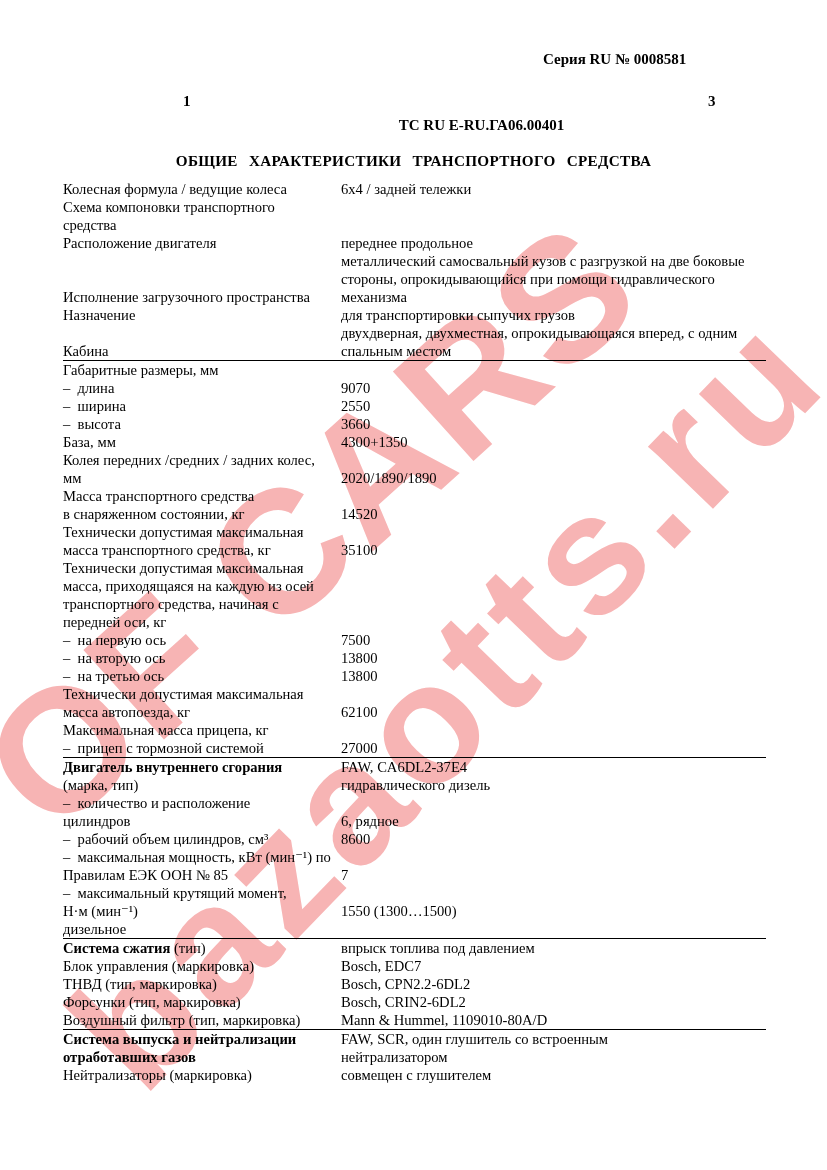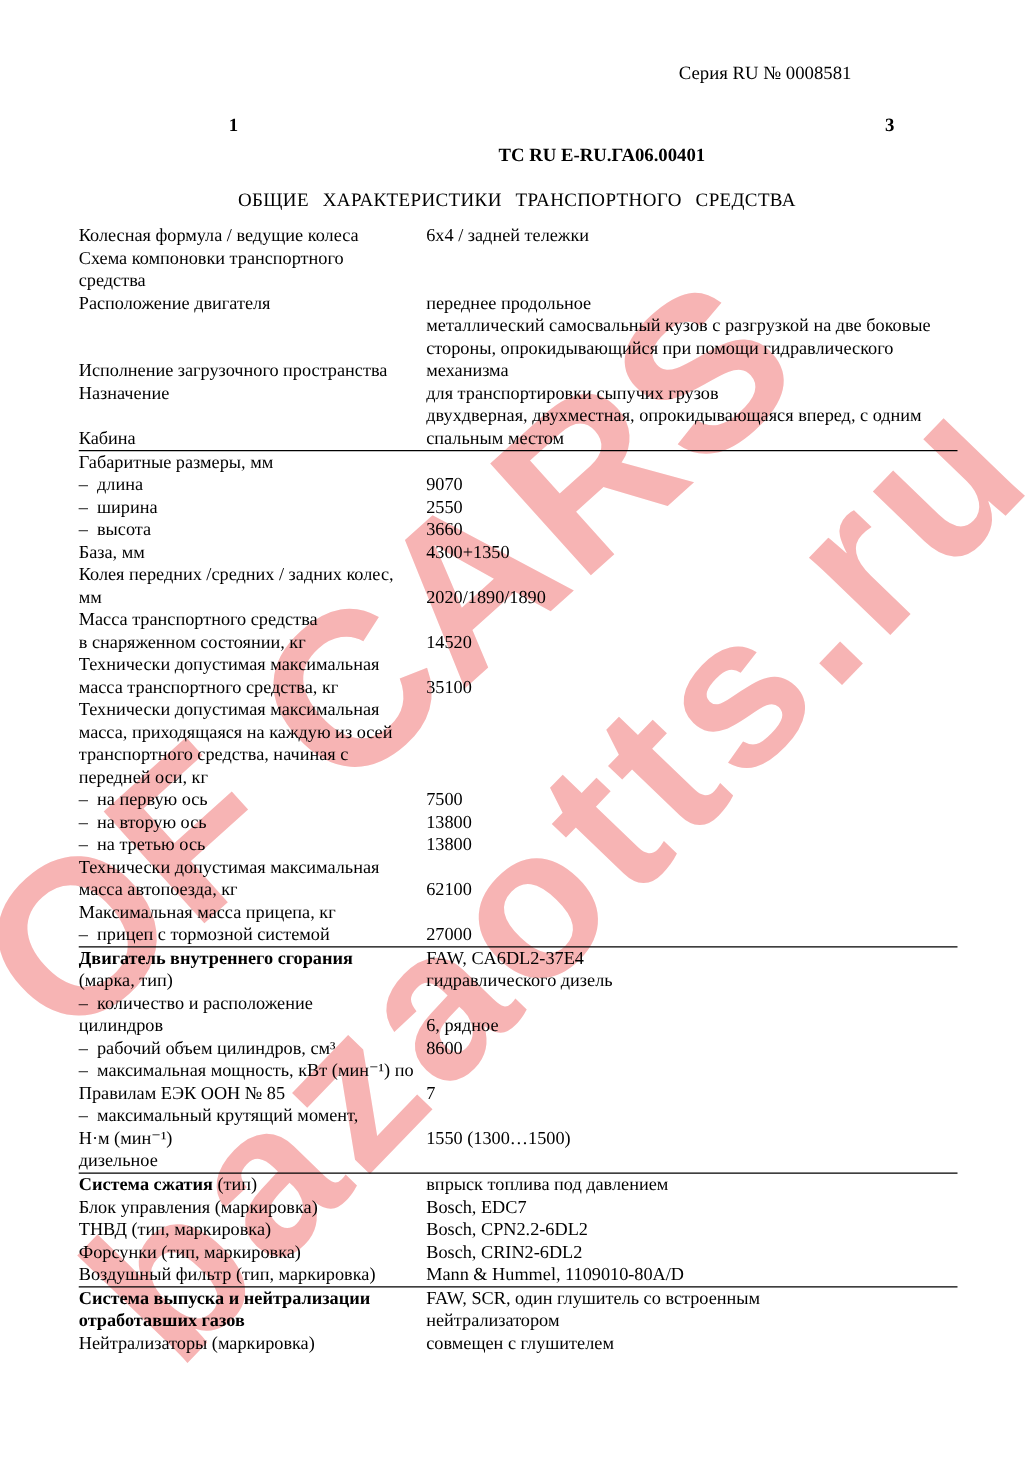--- a/index.html
+++ b/index.html
@@ -3,33 +3,33 @@
 <meta charset="utf-8">
 <style>
   html,body{margin:0;padding:0;}
   body{
     width:827px;height:1170px;position:relative;overflow:hidden;
     background:#ffffff;color:#000;
     font-family:"Liberation Serif","DejaVu Serif",serif;
   }
   .series{
     position:absolute;left:543px;top:51px;
-    font-weight:normal;font-size:15px;white-space:nowrap;
+    font-weight:bold;font-size:15px;white-space:nowrap;
   }
   .pagenum{position:absolute;top:93px;font-weight:bold;font-size:15px;}
   .pagenum-left{left:183px;}
   .pagenum-right{left:708px;}
   .approval{
     position:absolute;left:0;top:117px;width:100%;text-align:center;
     font-weight:bold;font-size:15px;
   }
   .approval .shift{position:relative;left:68px;}
   .doc-title{
     position:absolute;left:0;top:152px;width:100%;text-align:center;
-    font-weight:normal;font-size:15.2px;word-spacing:7px;letter-spacing:.3px;
+    font-weight:bold;font-size:15.2px;word-spacing:7px;letter-spacing:.3px;
     white-space:nowrap;
   }
   .spec-table{
     position:absolute;left:63px;top:180px;width:703px;
     font-size:14.6px;line-height:18px;
   }
   .row{display:flex;align-items:flex-end;}
   .row.rule{border-top:1.5px solid #000;}
   .lbl{flex:0 0 278px;width:278px;white-space:pre-line;}
   .lbl-b{font-weight:bold;white-space:inherit;}

